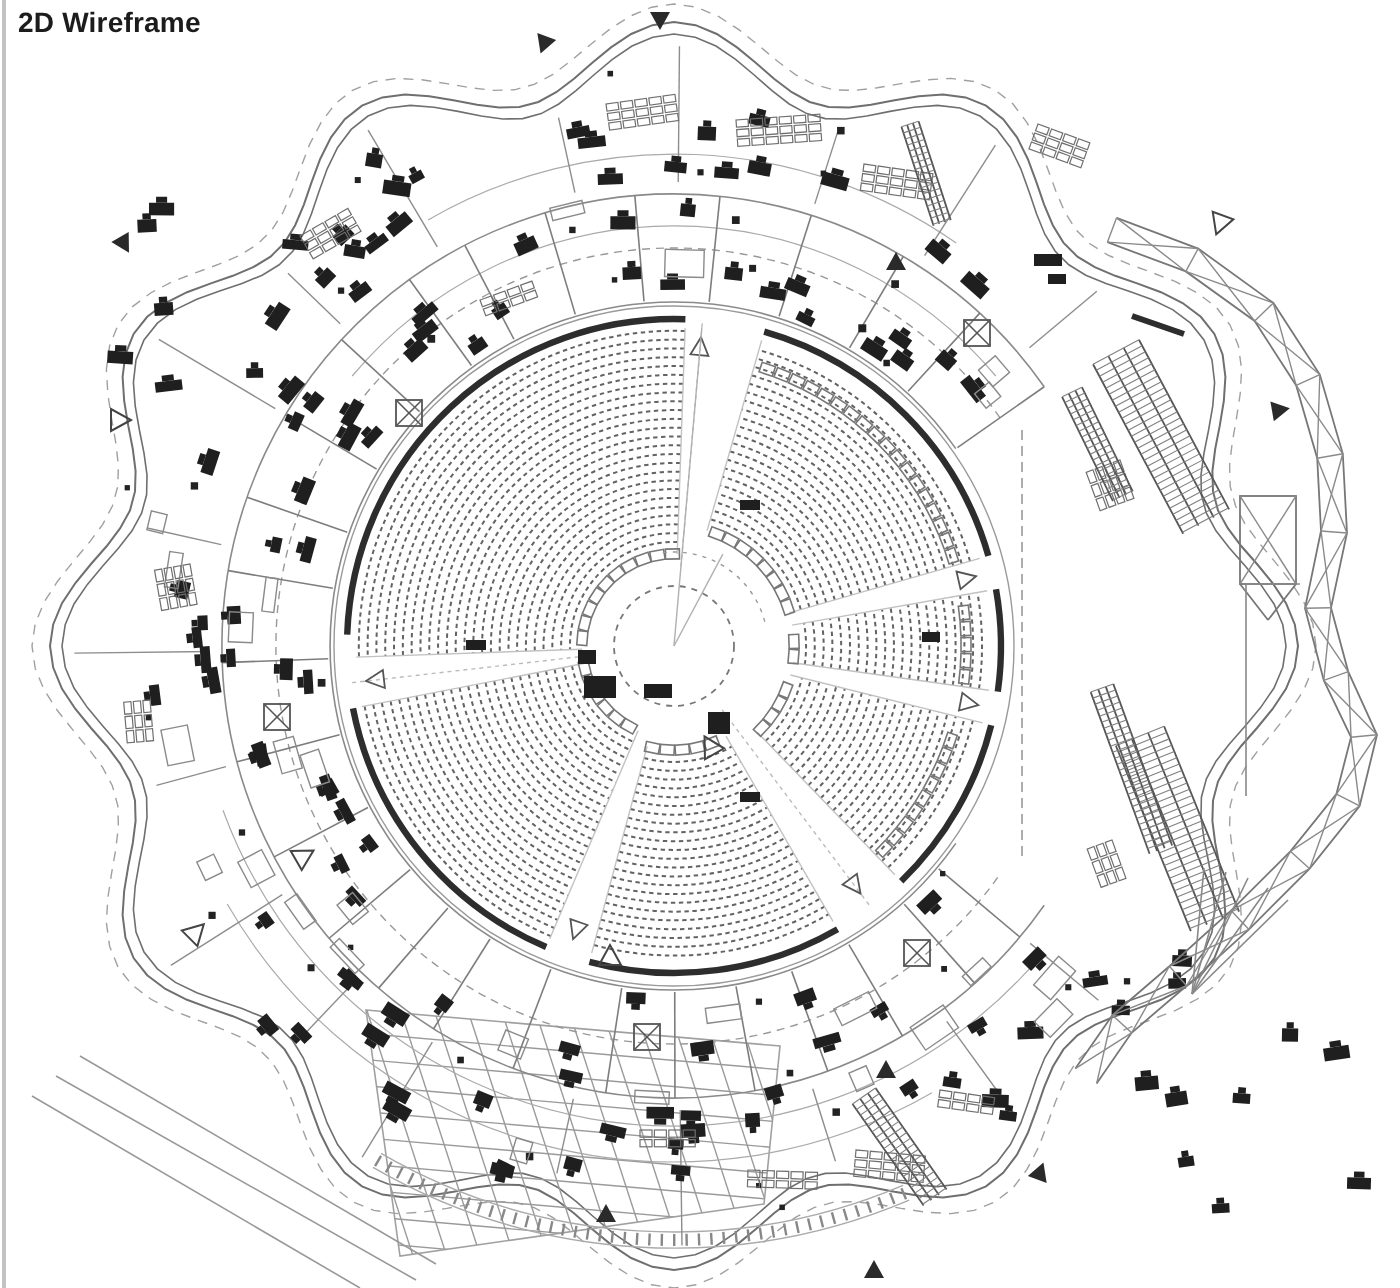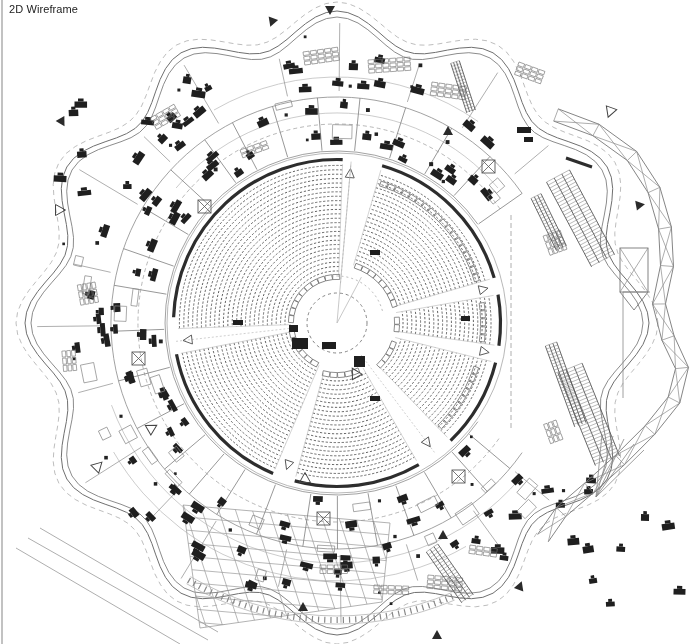--- a/index.html
+++ b/index.html
@@ -4,21 +4,21 @@
 <style>
   html,body{margin:0;padding:0;}
   body{
     width:700px;height:644px;position:relative;overflow:hidden;
     background:#ffffff;font-family:"Liberation Sans",sans-serif;
   }
   #viewport-edge{
     position:absolute;left:1px;top:0;width:2px;height:644px;background:#c2c2c2;
   }
   #viewport-label{
-    position:absolute;left:9px;top:3px;font-size:11px;font-weight:normal;
+    position:absolute;left:9px;top:3px;font-size:14px;font-weight:bold;
     color:#1c1c1c;letter-spacing:.1px;user-select:none;
   }
   #plan{position:absolute;left:0;top:0;}
 </style>
 </head>
 <body>
 
 <div id="viewport-edge"></div>
 <div id="viewport-label">2D Wireframe</div>
 <svg id="plan" width="700" height="644" viewBox="0 0 700 644" xmlns="http://www.w3.org/2000/svg">

